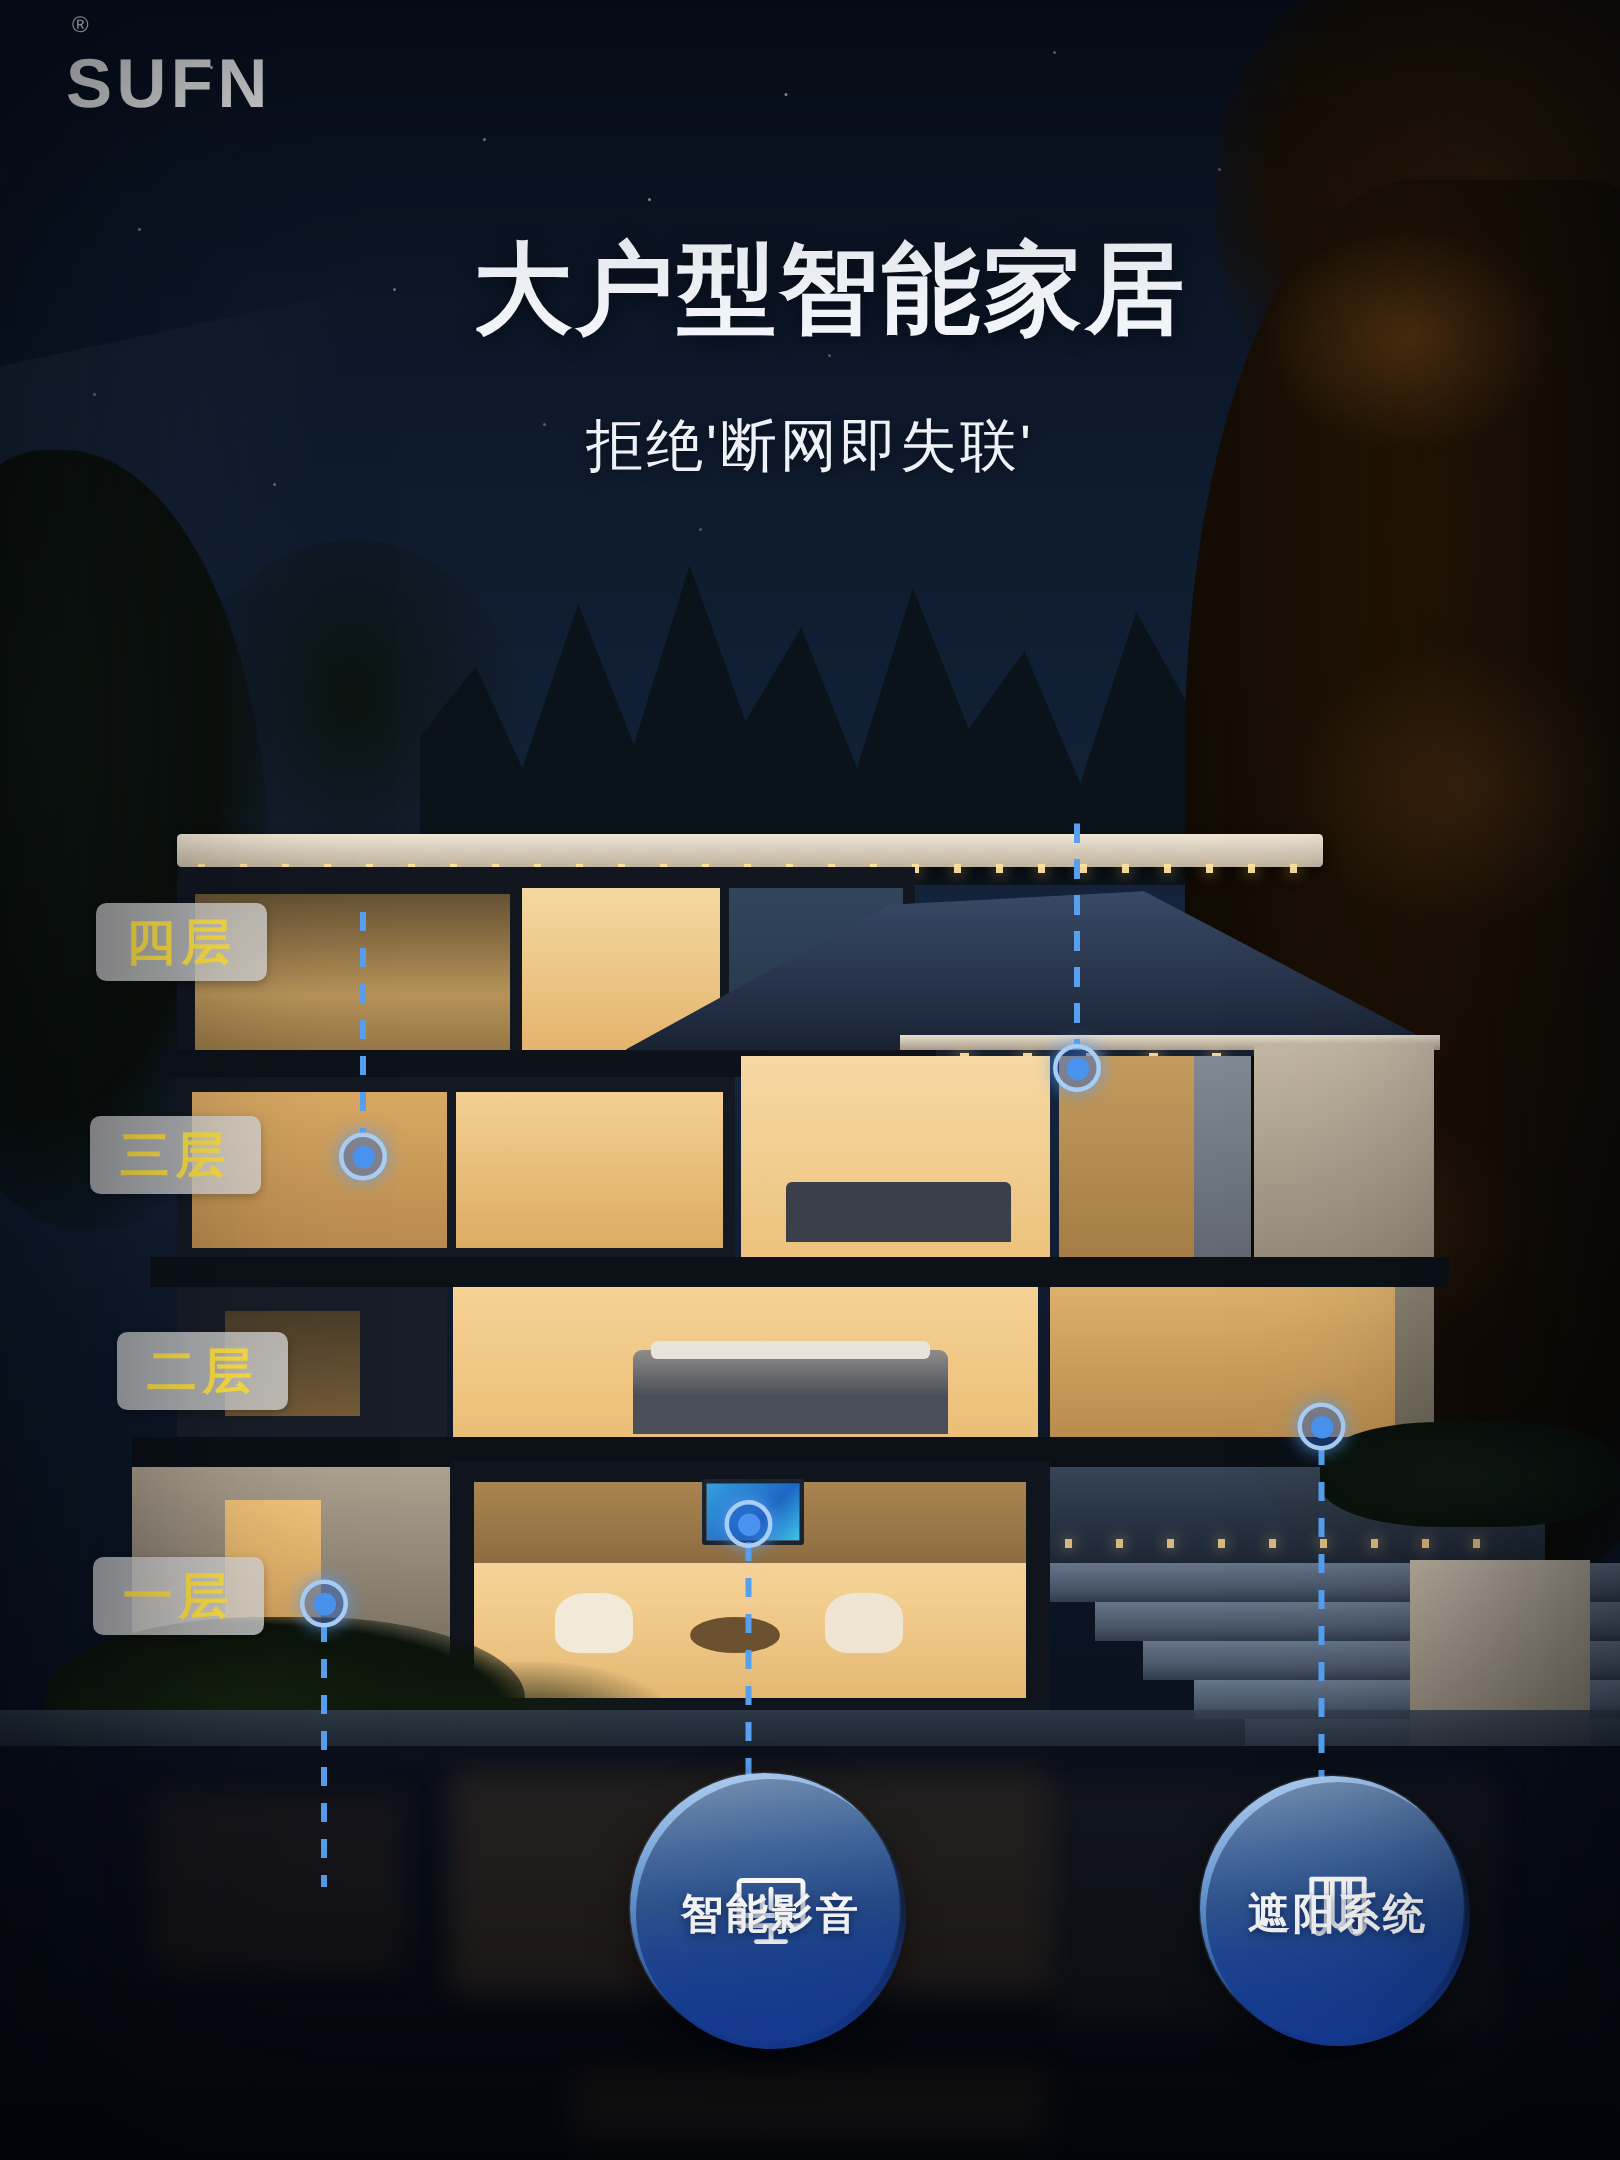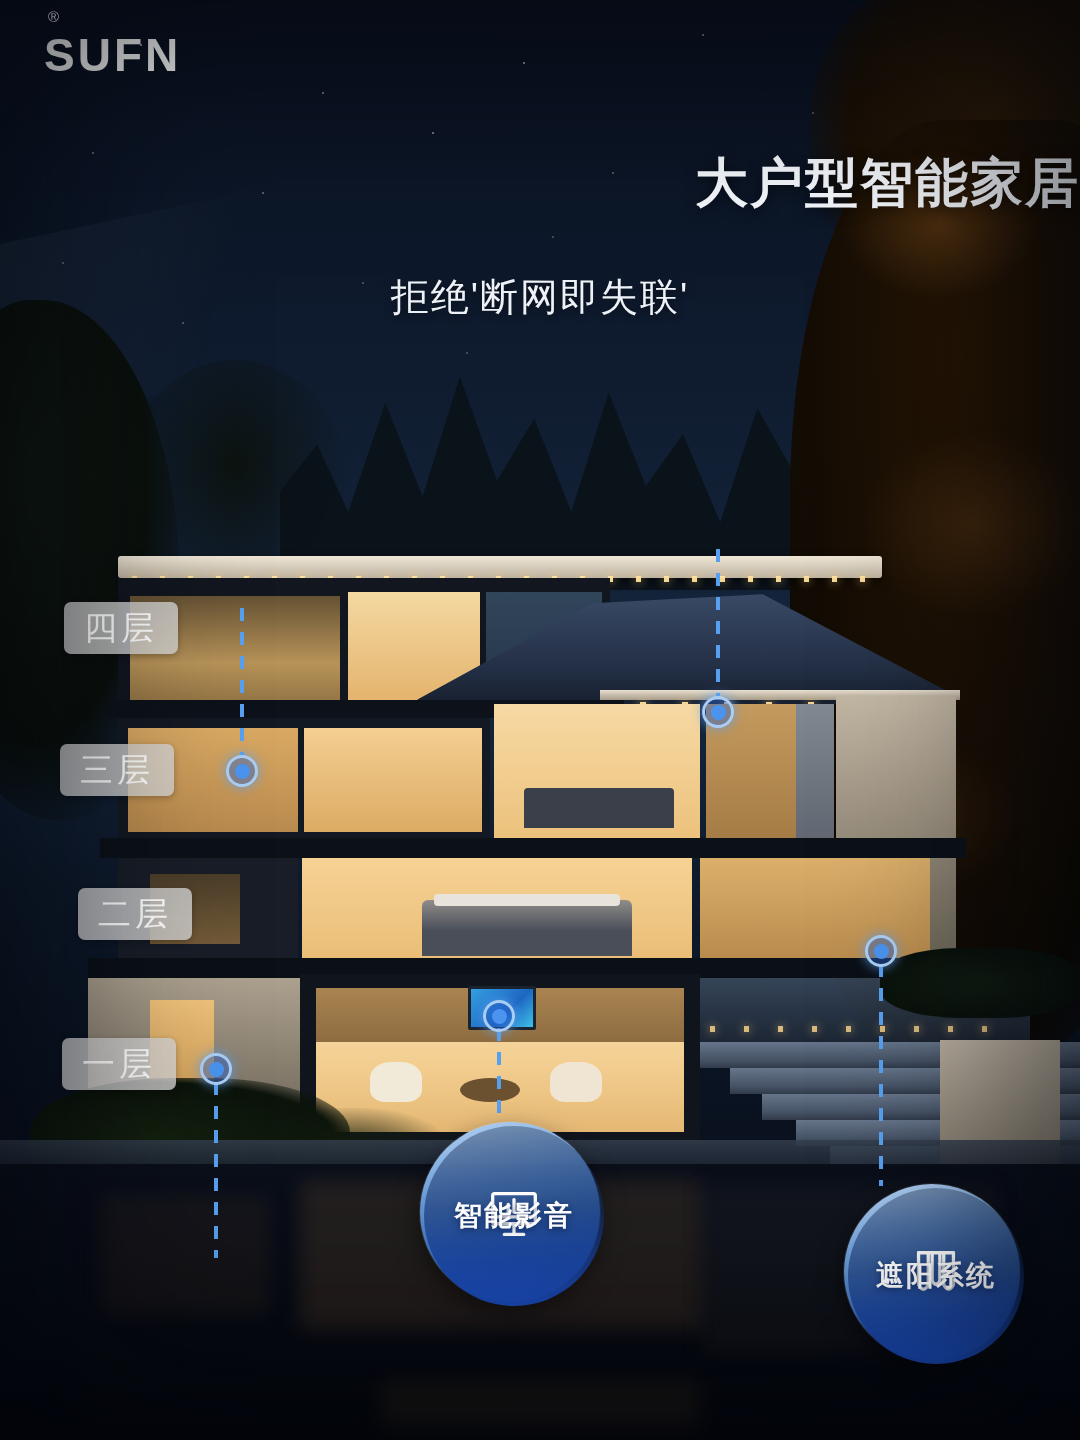--- a/index.html
+++ b/index.html
@@ -107,51 +107,51 @@
   .refl-blob{filter:blur(10px);}
   .rb1{left:300px;top:1180px;width:400px;height:150px;background:rgba(205,150,80,.13);}
   .rb2{left:100px;top:1195px;width:170px;height:120px;background:rgba(160,120,70,.08);}
   .rb3{left:700px;top:1185px;width:300px;height:170px;background:rgba(130,120,95,.07);}
   .rb4{left:380px;top:1380px;width:320px;height:50px;background:rgba(190,135,65,.09);}
   .vignette{inset:0;box-shadow:inset 0 0 180px 60px rgba(2,4,9,.55);pointer-events:none;}
 
   
   .logo{left:44px;top:28px;color:#fff;font-size:46px;font-weight:800;letter-spacing:3px;}
   .logo .reg{position:relative;top:-20px;font-size:15px;font-weight:400;margin-left:4px;letter-spacing:0;}
-  .title{left:0;top:148px;width:1080px;text-align:right;color:#f4f7fb;
-    font-size:53px;font-weight:800;letter-spacing:2px;
+  .title{left:0;top:148px;width:1080px;text-align:center;color:#f4f7fb;
+    font-size:66px;font-weight:800;letter-spacing:2px;
     text-shadow:0 3px 14px rgba(0,0,0,.55);padding-left:27px;}
   .subtitle{left:0;top:272px;width:1080px;text-align:center;color:#eef2f7;
     font-size:38px;font-weight:500;letter-spacing:2px;text-shadow:0 2px 8px rgba(0,0,0,.5);}
 
   
   .pill{width:114px;height:52px;border-radius:7px;background:rgba(214,214,214,.8);
-    color:#ffffff;font-size:33px;font-weight:400;display:flex;align-items:center;justify-content:center;
+    color:#fde047;font-size:33px;font-weight:700;display:flex;align-items:center;justify-content:center;
     letter-spacing:4px;box-shadow:0 2px 6px rgba(0,0,0,.25);}
   .pill.p4{left:64px;top:602px;}
   .pill.p3{left:60px;top:744px;}
   .pill.p2{left:62px;top:888px;margin-left:16px;}
   .pill.p1{left:62px;top:1038px;}
 
   
   .callout{border-radius:50%;padding:4px;
     background:linear-gradient(168deg,#b9d5f4 0%,#6d9ed9 34%,#2c5fae 72%,#16386f 100%);
     box-shadow:0 0 0 1px rgba(255,255,255,.10),0 10px 26px rgba(0,0,0,.5);}
   .callout .fill{position:relative;width:100%;height:100%;border-radius:50%;
     background:linear-gradient(180deg,rgba(13,27,53,.34) 0%,rgba(16,44,104,.58) 46%,rgba(26,75,188,.95) 100%);
     display:flex;flex-direction:column;align-items:center;justify-content:center;gap:8px;}
   .callout .ic{position:static;width:62px;height:62px;display:flex;align-items:center;justify-content:center;}
   .callout .ic svg{width:100%;height:100%;}
   .callout .lbl{position:static;color:#fff;font-size:28px;font-weight:600;letter-spacing:2px;
     text-shadow:0 2px 6px rgba(0,20,60,.6);}
   .co-hvac{left:154px;top:432px;width:176px;height:176px;}
   .co-light{left:633px;top:381px;width:170px;height:170px;}
   .co-sec{left:115px;top:1256px;width:184px;height:184px;}
-  .co-av{left:420px;top:1122px;width:180px;height:180px;text-align:center;}
-  .co-shade{left:844px;top:1184px;width:176px;height:176px;}
+  .co-av{left:420px;top:1182px;width:180px;height:180px;text-align:center;}
+  .co-shade{left:800px;top:1184px;width:176px;height:176px;}
 
   .dash{width:4px;background:repeating-linear-gradient(180deg,#57a0f0 0 13px,rgba(87,160,240,0) 13px 24px);}
   .ln-hvac{left:240px;top:608px;height:150px;}
   .ln-light{left:716px;top:549px;height:150px;}
   .ln-sec{left:214px;top:1082px;height:176px;}
   .ln-av{left:497px;top:1028px;height:156px;}
   .ln-shade{left:879px;top:964px;height:222px;}
 
   .dot{width:32px;height:32px;border-radius:50%;border:3px solid #a9cef5;
     background:rgba(40,98,205,.45);box-shadow:0 0 12px rgba(90,160,245,.85);

